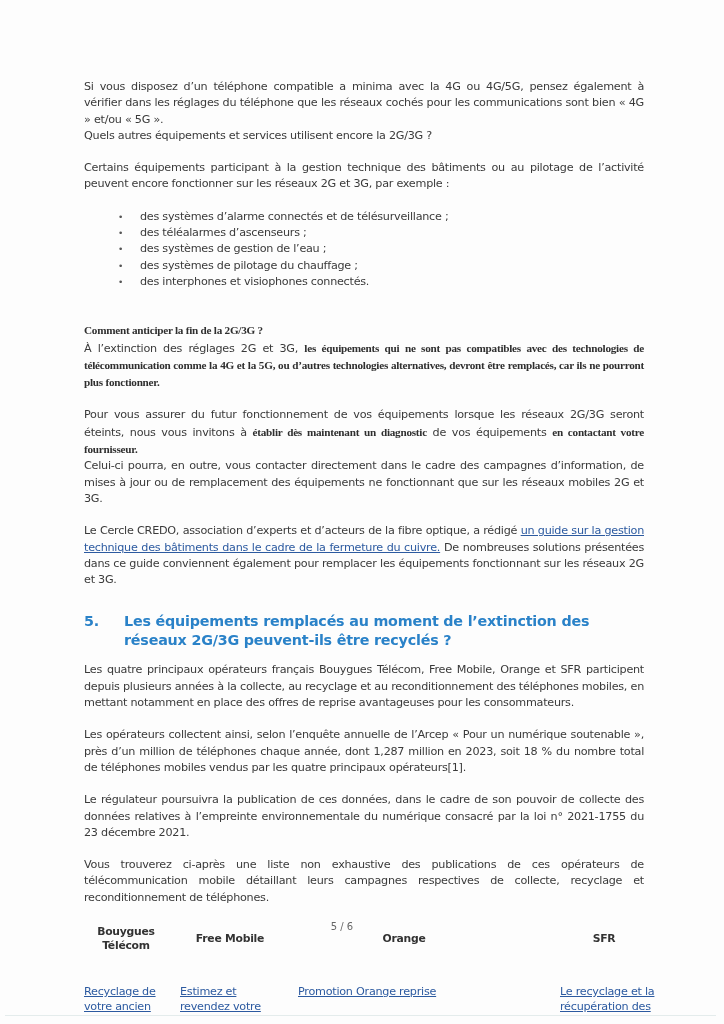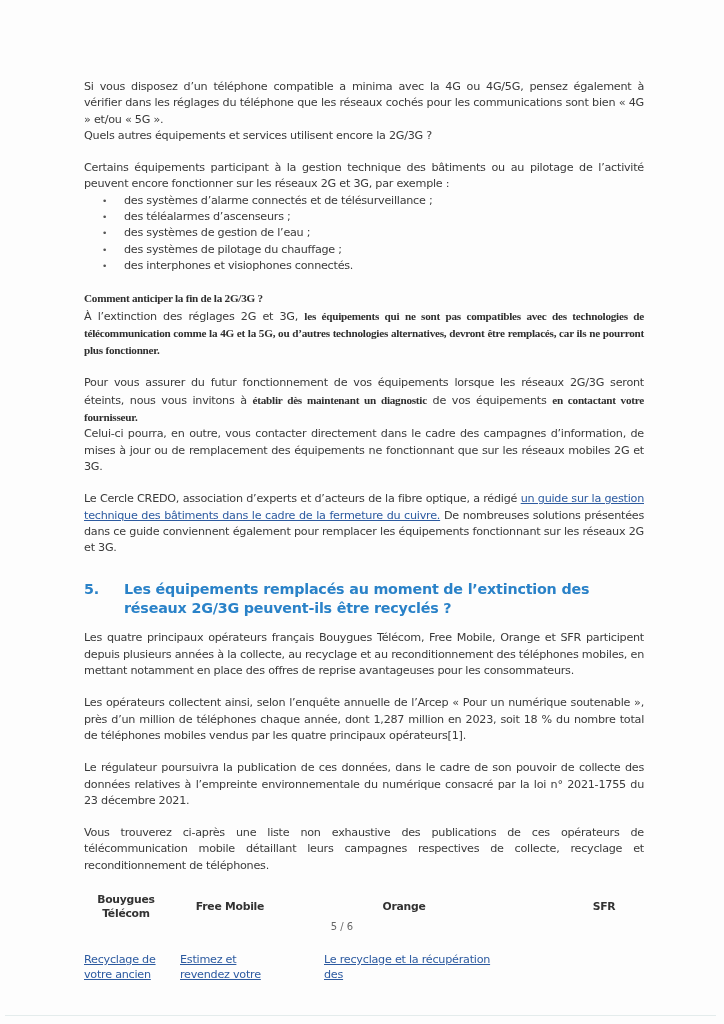--- a/index.html
+++ b/index.html
@@ -2,21 +2,21 @@
 <html><head>
 <meta charset="utf-8">
 <style>
   html, body { margin: 0; padding: 0; background: #fdfdfd; }
   body { width: 724px; height: 1024px; position: relative; overflow: hidden;
          font-family: "DejaVu Sans", sans-serif; color: #3a3a3a; }
   .page { position: absolute; left: 84px; top: 79px; width: 560px; font-size: 11.2px; line-height: 16.3px; letter-spacing: -0.25px; }
   p { margin: 0; }
   .j { text-align: justify; }
   .gap { height: 16px; }
-  ul { margin: 0; padding-left: 40px; list-style: none; }
+  ul { margin: 16px; padding-left: 40px; list-style: none; }
   ul li { position: relative; }
   ul li::before { content: "•"; position: absolute; left: -22px; font-size: 9px; color: #555; }
   b { font-weight: bold; color: #2f2f2f; font-family: Liberation Serif, serif; }
   a { color: #2c5aa0; text-decoration: underline; }
   h2 { font-size: 14.3px; line-height: 19px; font-weight: bold; color: #2a82c8; margin: 0; padding-left: 22px; position: relative; letter-spacing: -0.2px; }
   h2 .num { position: absolute; left: 0; }
   h2 .txt { display: block; padding-left: 20px; margin-left: -2px; }
   .ops { display: grid; grid-template-columns: 84px 100px 224px 152px; margin-top: 18px; gap: 12px; }
   .ops .hd { font-weight: bold; color: #333; text-align: center; font-size: 10.8px; line-height: 14px; display: flex; align-items: center; justify-content: center; height: 30px; }
   .ops .lk { margin-top: 18px; font-size: 11.2px; line-height: 15.5px; }
@@ -62,18 +62,19 @@
   <div class="gap"></div>
   <p class="j">Vous trouverez ci-après une liste non exhaustive des publications de ces opérateurs de télécommunication mobile détaillant leurs campagnes respectives de collecte, recyclage et reconditionnement de téléphones.</p>
 
   <div class="ops">
     <div class="hd">Bouygues Télécom</div>
     <div class="hd">Free Mobile</div>
     <div class="hd">Orange</div>
     <div class="hd">SFR</div>
     <div class="lk"><a>Recyclage de votre ancien</a></div>
     <div class="lk"><a>Estimez et revendez votre</a></div>
+    <div class="lk" style="padding-left:6px"><a>Promotion Orange reprise</a></div>
     <div class="lk" style="padding-left:32px;padding-right:20px"><a>Le recyclage et la récupération des</a></div>
   </div>
 </div>
 
 <div class="footer">5 / 6</div>
 <div class="bottom-line"></div>
 
 </body></html>

